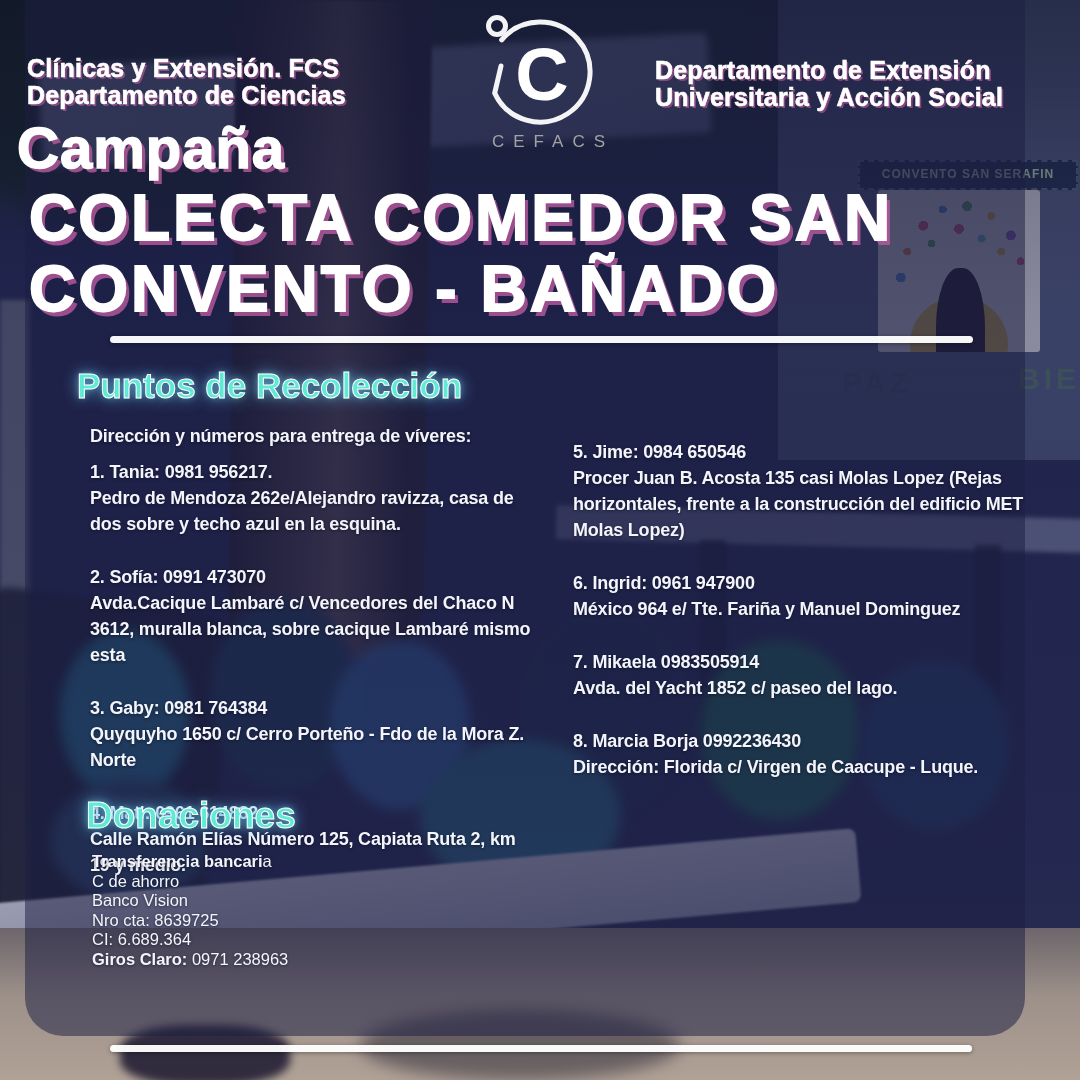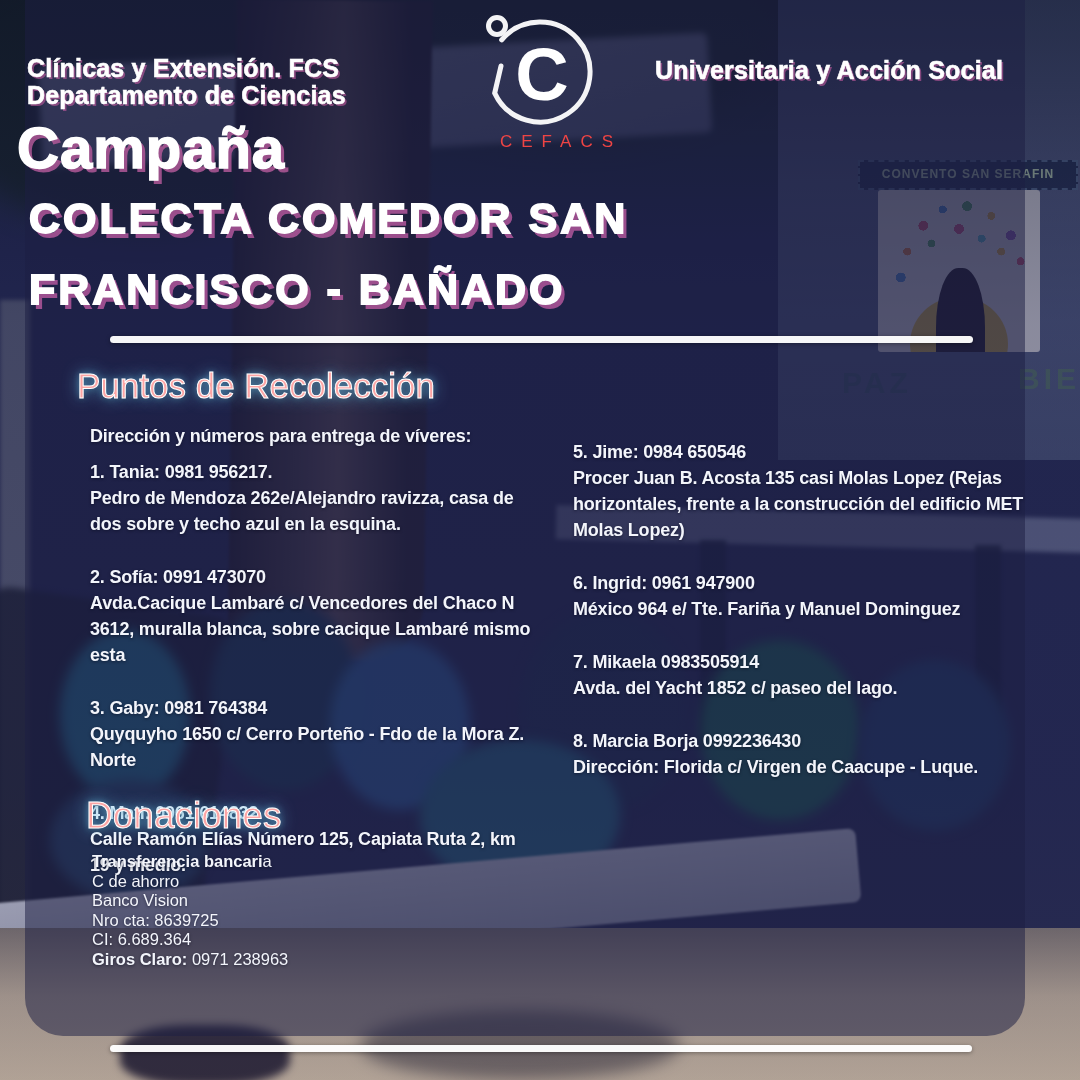--- a/index.html
+++ b/index.html
@@ -85,41 +85,41 @@
         box-shadow:0 1px 4px rgba(0,0,0,.35)}
   .rule-title{left:110px;top:336px;width:863px}
   .rule-footer{left:110px;top:1045px;width:862px}
   
   .dept{color:#fff;font-weight:700;font-size:25px;line-height:27px;letter-spacing:.2px;
         text-shadow:2px 2px 0 rgba(209,95,168,.55);-webkit-text-stroke:.6px #fff}
   .dept-left{left:27px;top:55px}
   .dept-right{left:655px;top:57px}
   .kicker{left:17px;top:114px;font-size:58px;font-weight:700;color:#fff;letter-spacing:1px;
         -webkit-text-stroke:1.5px #fff;text-shadow:4px 4px 0 rgba(176,88,152,.85)}
-  .main-title{left:29px;top:183px;font-size:43px;line-height:71px;font-weight:700;color:#fff;
+  .main-title{left:29px;top:183px;font-size:64px;line-height:71px;font-weight:700;color:#fff;
         letter-spacing:3px;-webkit-text-stroke:1.8px #fff;
         text-shadow:4px 5px 0 rgba(186,90,160,.8)}
-  .section-h{color:#fca5a5;font-weight:400;-webkit-text-stroke:1px #fff;
+  .section-h{color:#5eead4;font-weight:700;-webkit-text-stroke:1px #fff;
         text-shadow:0 0 16px rgba(110,200,240,.95),0 0 6px rgba(110,200,240,.6),0 2px 4px rgba(0,0,0,.3)}
   .h-puntos{left:77px;top:366px;font-size:35px}
   .h-donaciones{left:86px;top:795px;font-size:37px}
   .col{color:#f3f5fb;font-size:18px;line-height:26px;font-weight:700;letter-spacing:-.2px;
         text-shadow:0 1px 3px rgba(8,10,28,.55)}
   .col-left{left:90px;top:423px;width:445px}
   .col-right{left:573px;top:439px;width:452px}
   .group{margin-top:27px}
   .group.first{margin-top:0}
   .dons{left:92px;top:852px;width:430px;color:#f3f5fb;font-size:16.5px;line-height:19.5px;
         font-weight:400;text-shadow:0 1px 3px rgba(8,10,28,.55)}
   .dons .b{font-weight:700}
   
   .logo{left:468px;top:10px;width:145px;height:150px;color:#fff}
   .logo svg{display:block}
-  .logo-caption{position:absolute;left:16px;top:122px;width:145px;text-align:center;
-        font-size:17px;letter-spacing:9px;text-indent:9px;color:#ef4444;font-weight:400}
+  .logo-caption{position:absolute;left:8px;top:122px;width:145px;text-align:center;
+        font-size:17px;letter-spacing:9px;text-indent:9px;color:#a3a3a3;font-weight:400}
 </style>
 </head>
 <body>
 
 <div class="photo">
   <div class="ph sky"></div>
   <div class="ph foliage f1"></div>
   <div class="ph foliage f2"></div>
   <div class="ph foliage f3"></div>
   <div class="ph roof"></div>
@@ -164,27 +164,28 @@
 <div class="abs logo">
   <svg width="145" height="120" viewBox="0 0 145 120">
     <path d="M 33 56 L 26.7 83.1 A 50 50 0 1 0 33.7 29.9" fill="none" stroke="#ffffff" stroke-width="5" stroke-linecap="round" opacity=".95"></path>
     <circle cx="29" cy="16" r="8.5" fill="none" stroke="#ffffff" stroke-width="5" opacity=".95"></circle>
     <text x="74" y="64" text-anchor="middle" dominant-baseline="central" font-family="Liberation Sans, sans-serif" font-weight="700" font-size="74" fill="#ffffff">C</text>
   </svg>
   <div class="logo-caption">CEFACS</div>
 </div>
 
 <div class="abs dept dept-right">
+  <div>Departamento de Extensión</div>
   <div>Universitaria y Acción Social</div>
 </div>
 
 <div class="abs kicker">Campaña</div>
 <div class="abs main-title">
   <div>COLECTA COMEDOR SAN</div>
-  <div>FRANCISCO - BAÑADO</div>
+  <div>CONVENTO - BAÑADO</div>
 </div>
 <div class="rule rule-title"></div>
 
 <div class="abs section-h h-puntos">Puntos de Recolección</div>
 
 <div class="abs col col-left">
   <div>Dirección y números para entrega de víveres:</div>
   <div class="group" style="margin-top:10px">
     <div>1. Tania: 0981 956217.</div>
     <div>Pedro de Mendoza 262e/Alejandro ravizza, casa de dos sobre y techo azul en la esquina.</div>

